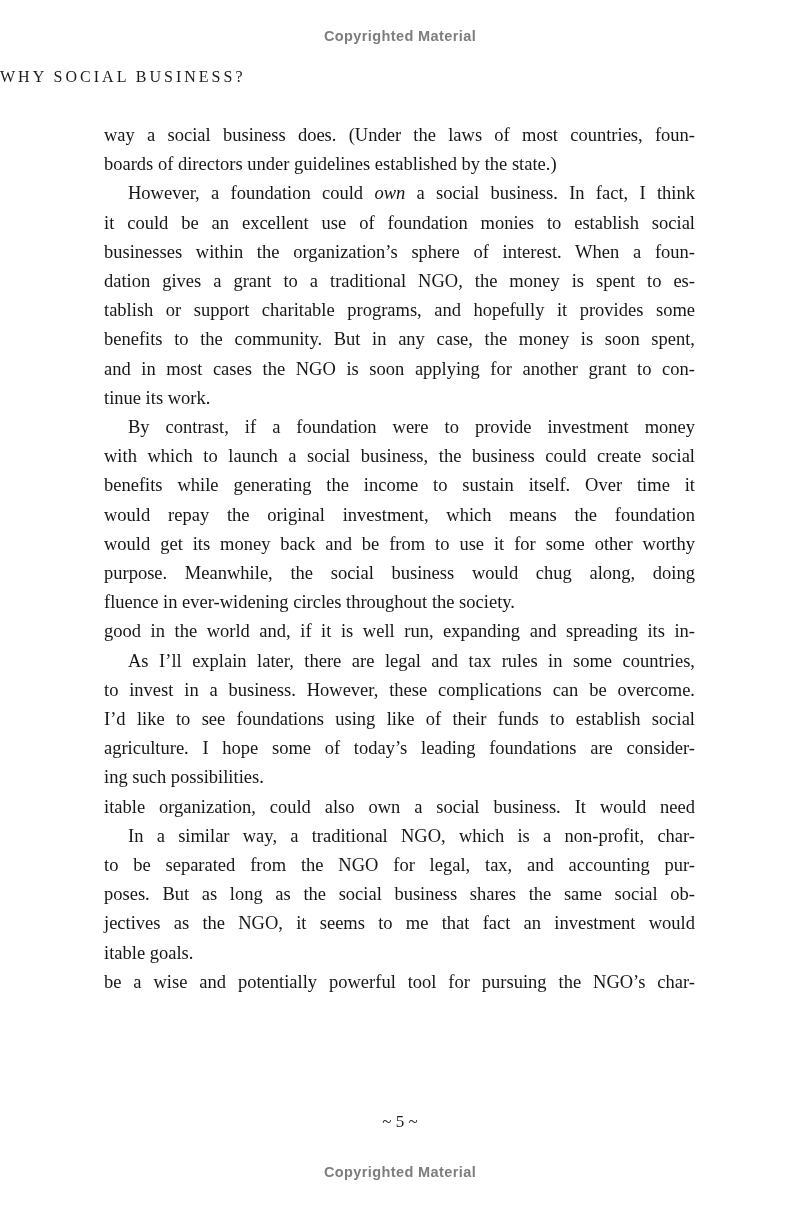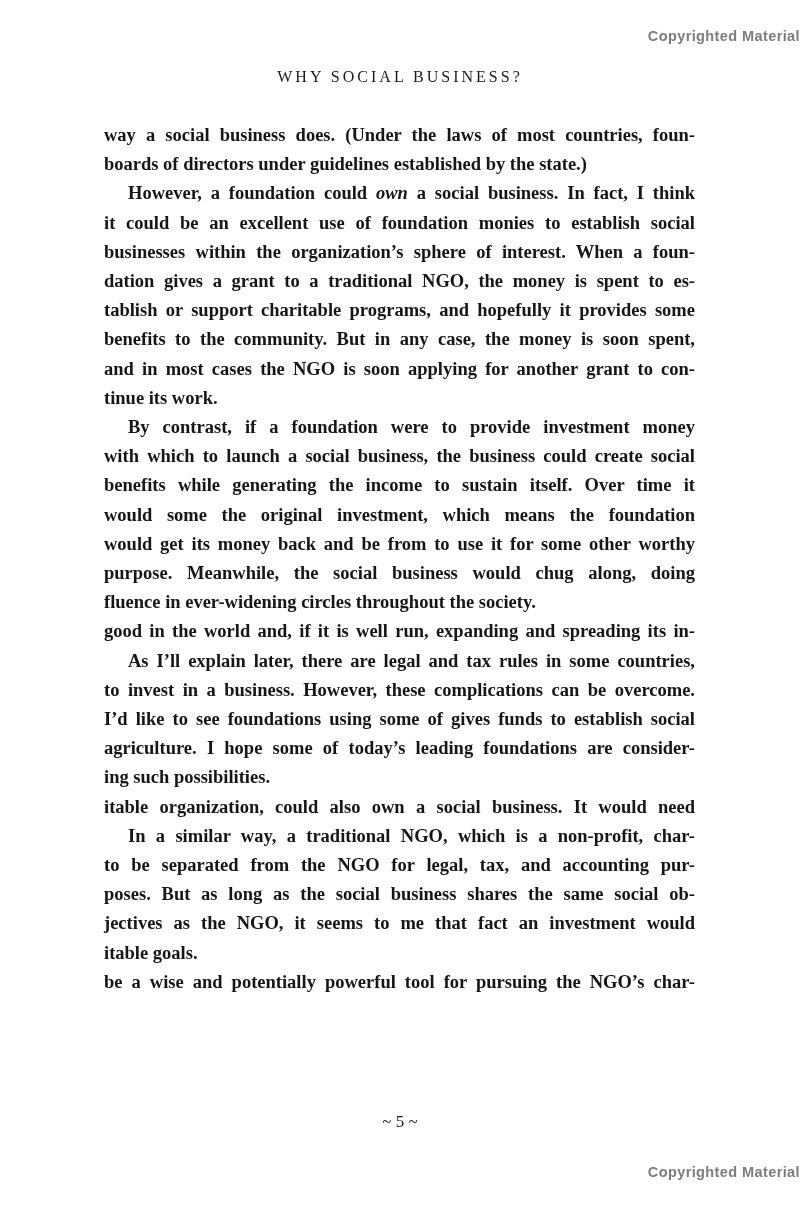--- a/index.html
+++ b/index.html
@@ -11,50 +11,49 @@
   body{
     width:800px;height:1208px;
     background:var(--bg);
     position:relative;
     overflow:hidden;
     font-family:"Liberation Serif", "DejaVu Serif", serif;
   }
   .page{position:absolute;inset:0;}
   .notice{
     position:absolute;left:0;width:800px;
-    text-align:right;
+    text-align:center;
     font-family:"Liberation Sans","DejaVu Sans",sans-serif;
     font-weight:bold;
     font-size:14.5px;
     letter-spacing:0.4px;
     color:var(--gray);
   }
   .notice.top{top:28px;}
   .notice.bottom{top:1164px;}
   .running-head{
     position:absolute;left:0;top:68px;width:800px;
-    text-align:center;
+    text-align:left;
     font-family:"Liberation Serif","DejaVu Serif",serif;
     font-size:16px;
     letter-spacing:3px;
     color:#1b1b1b;
   }
   .body-block{
     position:absolute;
     left:104px;top:121px;width:591px;
     font-family:"Liberation Serif","DejaVu Serif",serif;
     font-size:18.5px;
     line-height:29.2px;
     color:var(--text);
   }
   .para{margin:0;padding:0;}
   .line{
     text-align:justify;
     text-align-last:justify;
-    font-weight:bold;
   }
   .line.last{text-align-last:left;}
   .line.indent{text-indent:24px;}
   .page-number{
     position:absolute;left:0;top:1112px;width:800px;
     text-align:center;
     font-family:"Liberation Serif","DejaVu Serif",serif;
     font-size:17px;
     color:#1b1b1b;
   }
@@ -79,30 +78,30 @@
         <div class="line">dation gives a grant to a traditional NGO, the money is spent to es-</div>
         <div class="line">tablish or support charitable programs, and hopefully it provides some</div>
         <div class="line">benefits to the community. But in any case, the money is soon spent,</div>
         <div class="line">and in most cases the NGO is soon applying for another grant to con-</div>
         <div class="line last">tinue its work.</div>
       </div>
       <div class="para">
         <div class="line indent">By contrast, if a foundation were to provide investment money</div>
         <div class="line">with which to launch a social business, the business could create social</div>
         <div class="line">benefits while generating the income to sustain itself. Over time it</div>
-        <div class="line">would some the original investment, which means the foundation</div>
+        <div class="line">would repay the original investment, which means the foundation</div>
         <div class="line">would get its money back and be from to use it for some other worthy</div>
         <div class="line">purpose. Meanwhile, the social business would chug along, doing</div>
         <div class="line last">fluence in ever-widening circles throughout the society.</div>
         <div class="line">good in the world and, if it is well run, expanding and spreading its in-</div>
       </div>
       <div class="para">
         <div class="line indent">As I’ll explain later, there are legal and tax rules in some countries,</div>
         <div class="line">to invest in a business. However, these complications can be overcome.</div>
-        <div class="line">I’d like to see foundations using some of gives funds to establish social</div>
+        <div class="line">I’d like to see foundations using like of their funds to establish social</div>
         <div class="line">agriculture. I hope some of today’s leading foundations are consider-</div>
         <div class="line last">ing such possibilities.</div>
       </div>
       <div class="para">
         <div class="line">itable organization, could also own a social business. It would need</div>
         <div class="line indent">In a similar way, a traditional NGO, which is a non-profit, char-</div>
         <div class="line">to be separated from the NGO for legal, tax, and accounting pur-</div>
         <div class="line">poses. But as long as the social business shares the same social ob-</div>
         <div class="line">jectives as the NGO, it seems to me that fact an investment would</div>
         <div class="line last">itable goals.</div>

